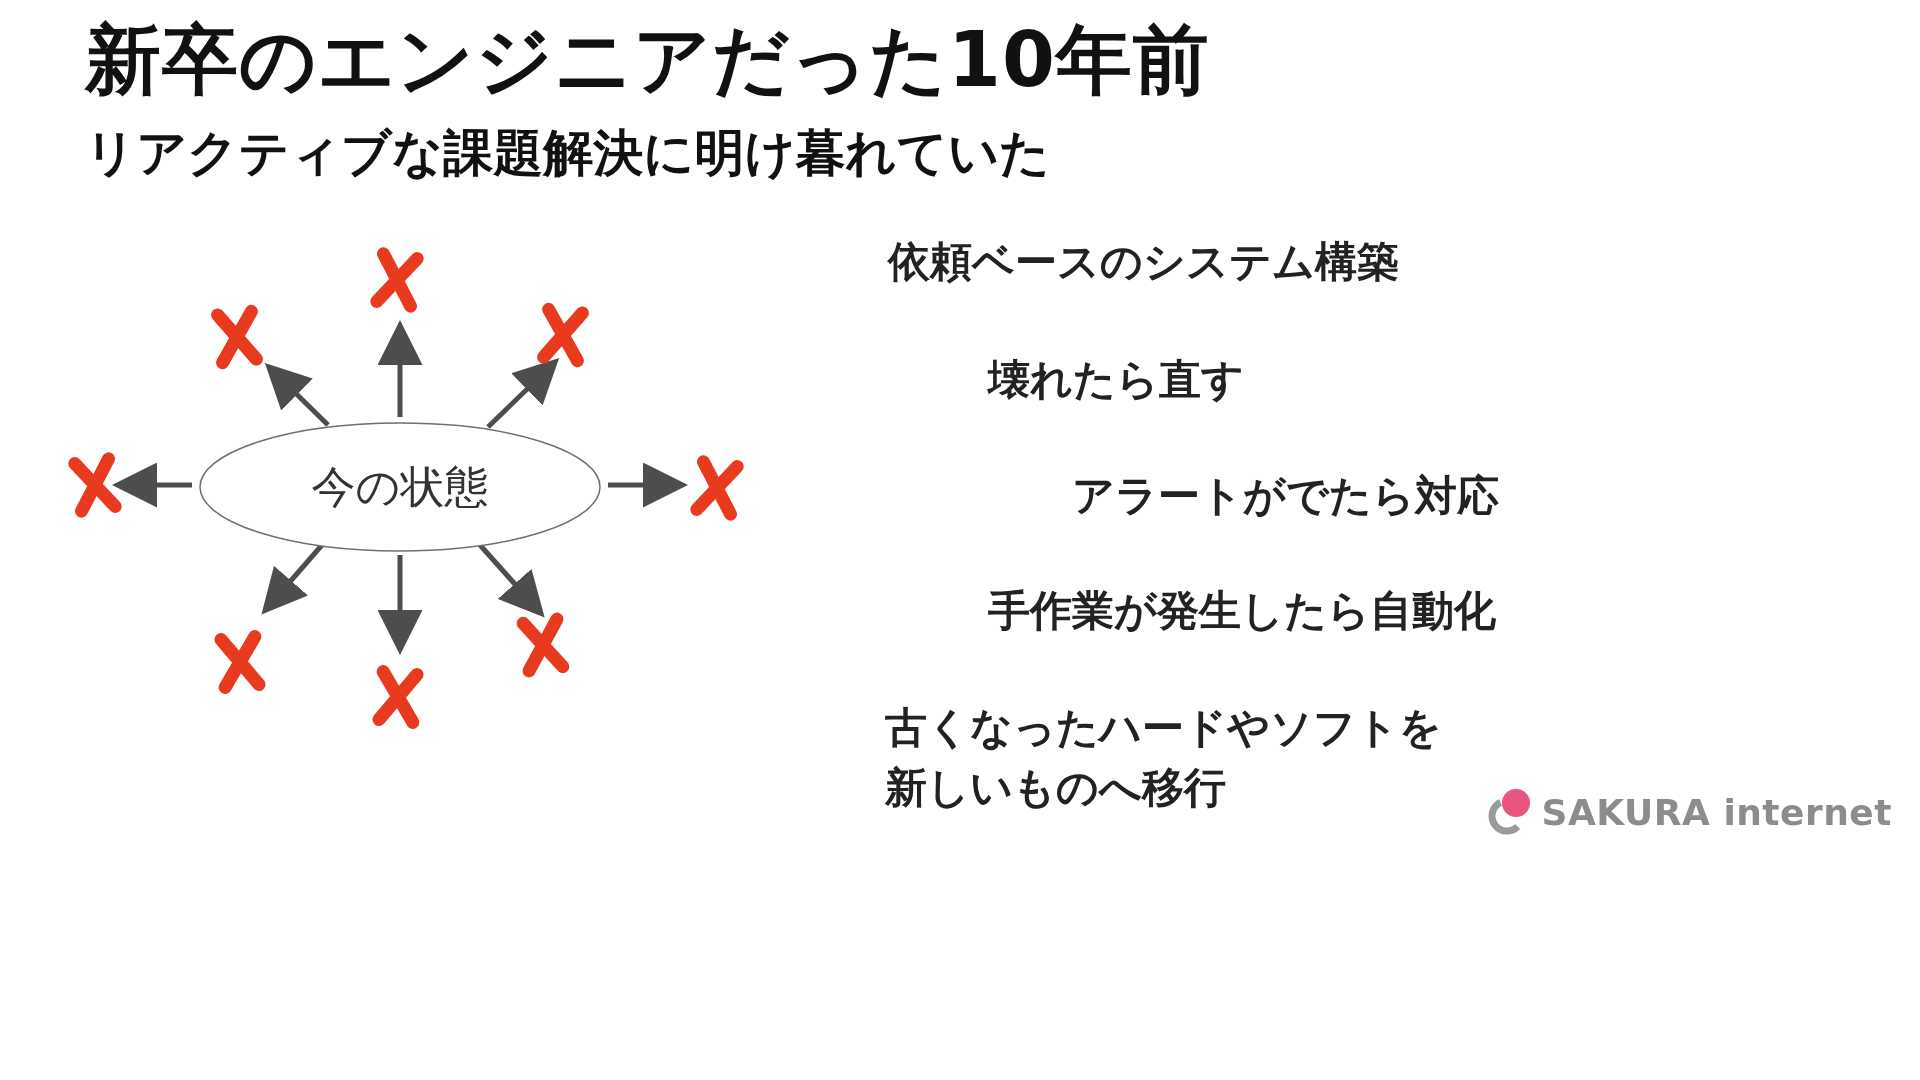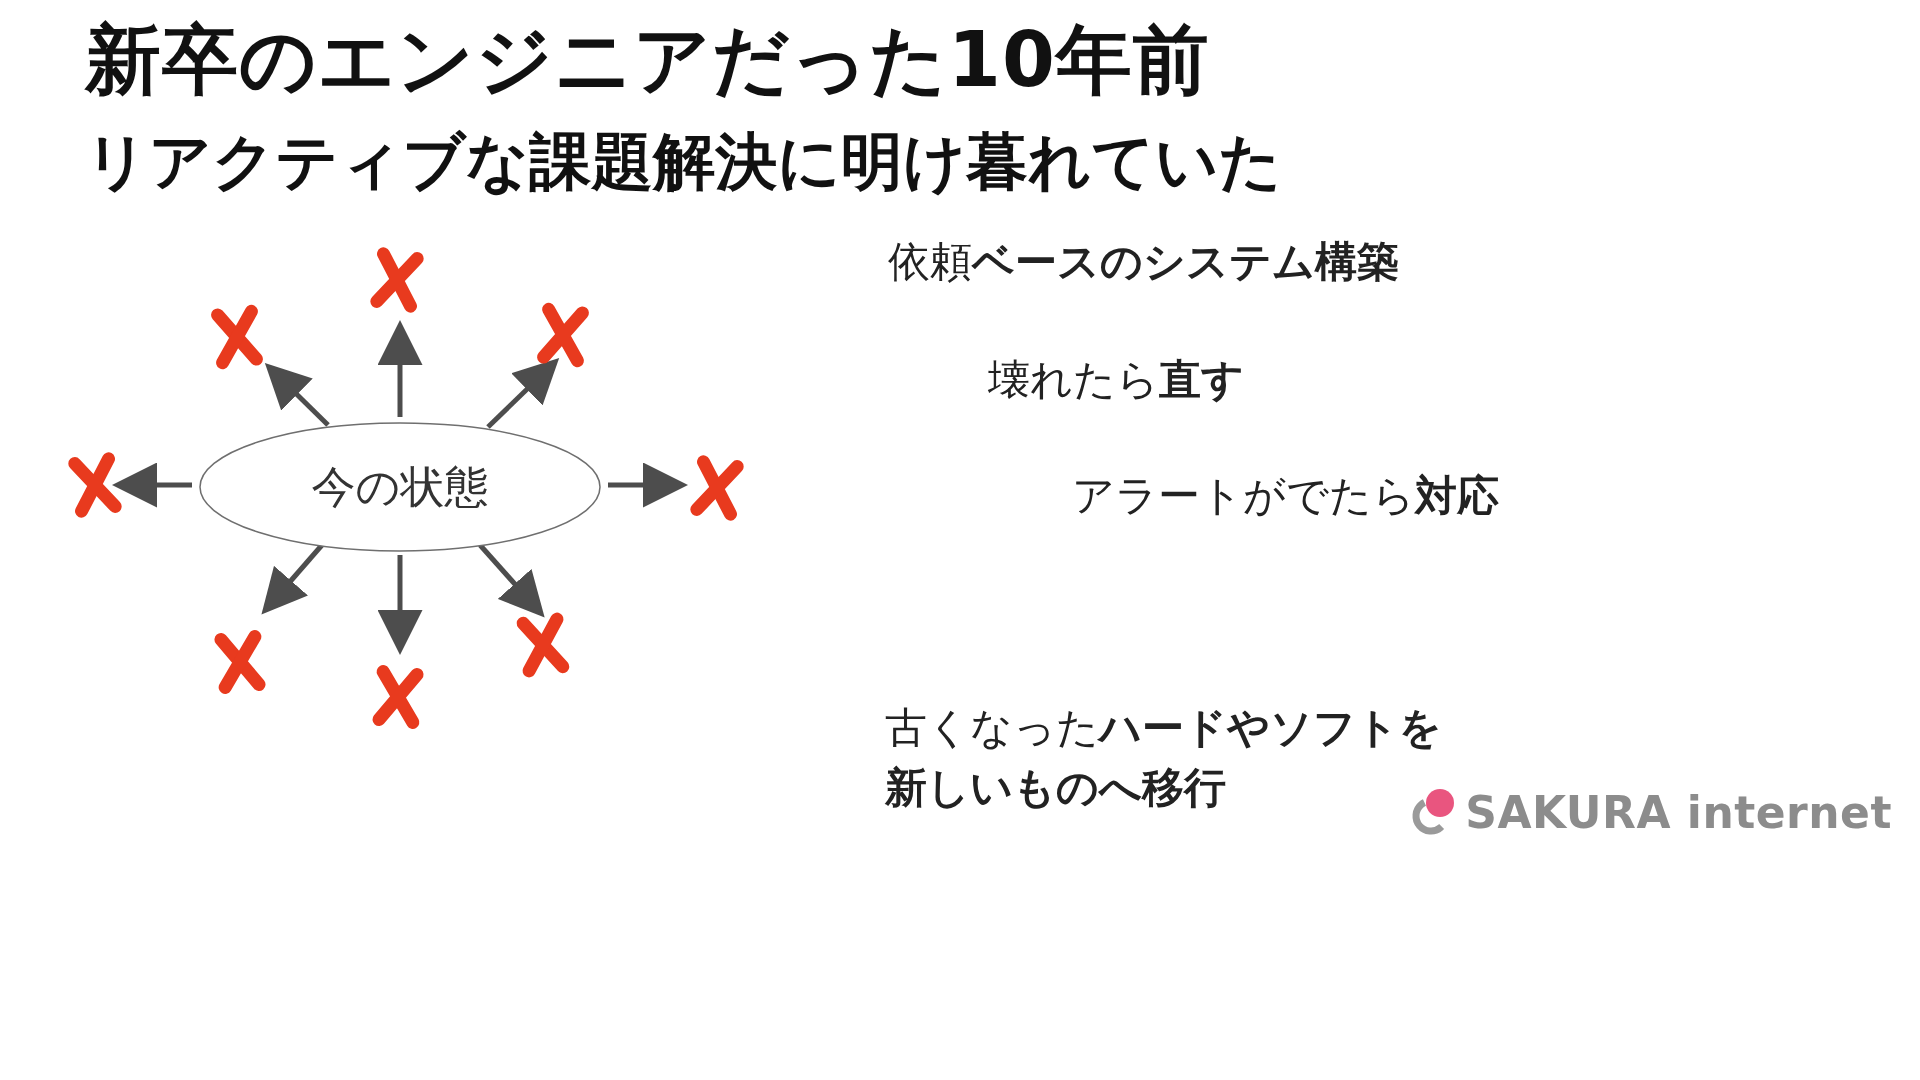--- a/index.html
+++ b/index.html
@@ -21,21 +21,21 @@
     font-weight: 700;
     letter-spacing: 1px;
     color: #111111;
     white-space: nowrap;
   }
   .slide-subtitle {
     position: absolute;
     left: 85px;
     top: 120px;
     margin: 0;
-    font-size: 62px;
+    font-size: 50px;
     font-weight: 700;
     color: #111111;
     white-space: nowrap;
   }
   .diagram {
     position: absolute;
     left: 50px;
     top: 233px;
     width: 740px;
     height: 520px;
@@ -62,21 +62,21 @@
     fill: #333333;
     text-anchor: middle;
   }
   .point {
     position: absolute;
     font-size: 42px;
     line-height: 1.42;
     color: #222222;
     white-space: nowrap;
   }
-  .point .point-bold { font-weight: 400; }
+  .point .point-bold { font-weight: 700; }
   .point .point-rest { font-weight: 700; white-space: pre-line; }
   .point-0 { left: 888px;  top: 232px; }
   .point-1 { left: 988px;  top: 350px; }
   .point-2 { left: 1072px; top: 466px; }
   .point-3 { left: 988px;  top: 581px; }
   .point-4 { left: 885px;  top: 698px; white-space: normal; width: 560px; }
   .page-number {
     position: absolute;
     left: 938px;
     top: 1034px;
@@ -87,21 +87,21 @@
   }
   .logo {
     position: absolute;
     right: 28px;
     bottom: 18px;
     display: flex;
     align-items: center;
     gap: 4px;
   }
   .logo-text {
-    font-size: 44px;
+    font-size: 36px;
     font-weight: 700;
     color: #8c8c8c;
     letter-spacing: 0.5px;
     white-space: nowrap;
   }
 </style>
 </head>
 <body>
 
 <div class="slide">
@@ -166,20 +166,23 @@
 
   <div class="point point-0">
     <span class="point-bold">依頼</span><span class="point-rest">ベースのシステム構築</span>
   </div>
   <div class="point point-1">
     <span class="point-bold">壊れたら</span><span class="point-rest">直す</span>
   </div>
   <div class="point point-2">
     <span class="point-bold">アラートがでたら</span><span class="point-rest">対応</span>
   </div>
+  <div class="point point-3">
+    <span class="point-bold">手作業が発生したら</span><span class="point-rest">自動化</span>
+  </div>
   <div class="point point-4">
     <span class="point-bold">古くなった</span><span class="point-rest">ハードやソフトを
 新しいものへ移行</span>
   </div>
 
   <div class="page-number">18</div>
 
   <div class="logo">
     <svg width="52" height="52" viewBox="0 0 52 52">
 

